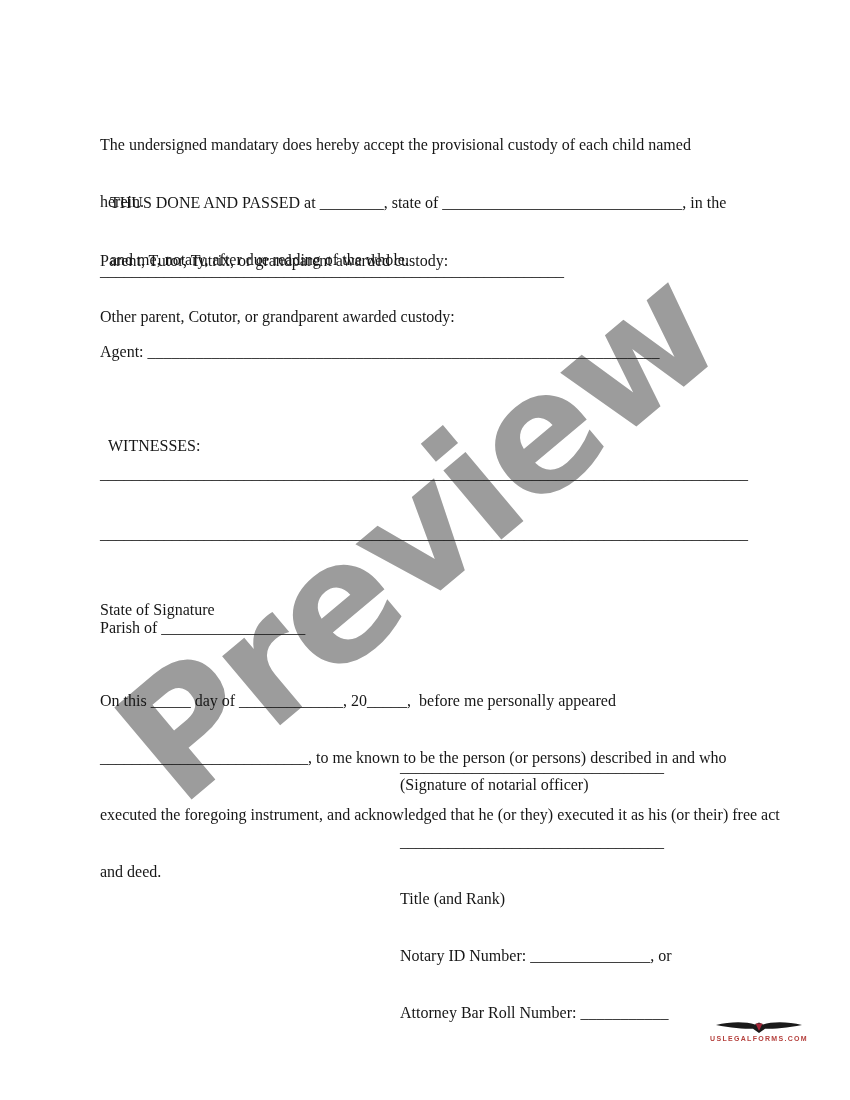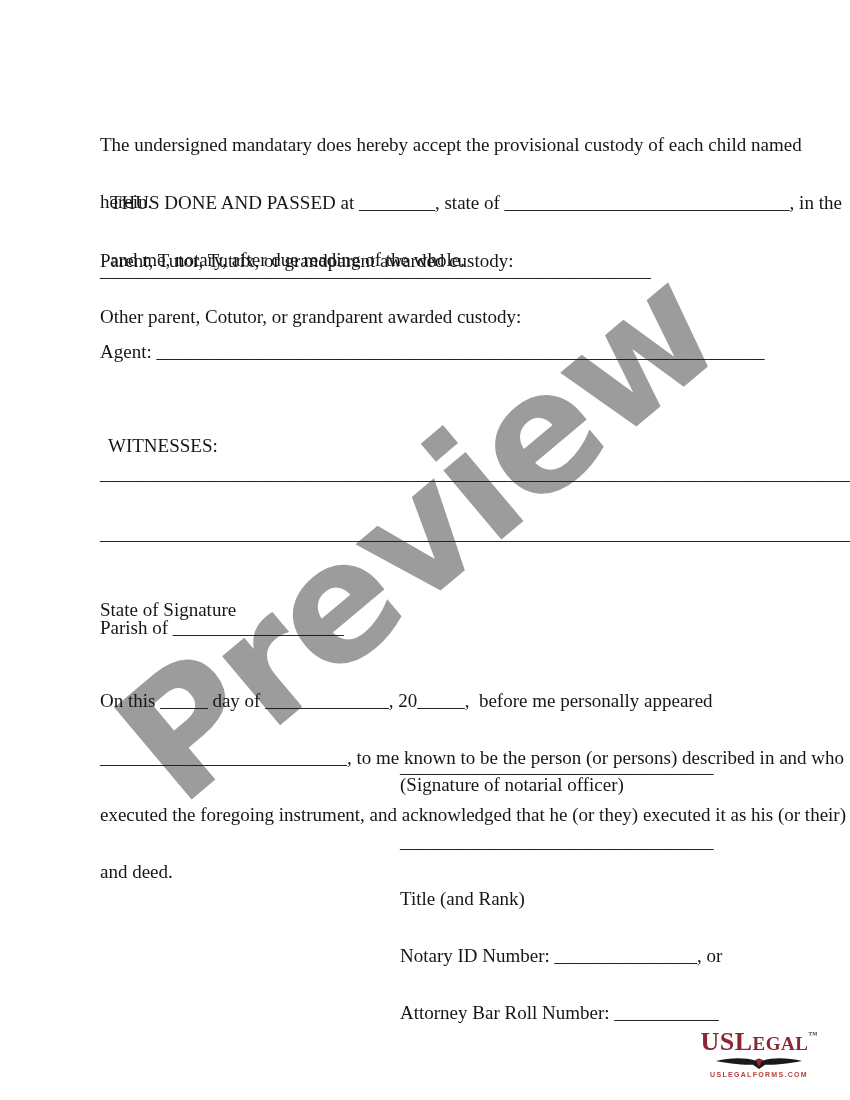--- a/index.html
+++ b/index.html
@@ -7,21 +7,21 @@
     position: relative;
     width: 850px;
     height: 1100px;
     background: #ffffff;
     overflow: hidden;
     font-family: "Liberation Serif", "DejaVu Serif", serif;
     color: #161616;
   }
   .abs { position: absolute; z-index: 2; }
   .line {
-    font-size: 19px;
+    font-size: 16px;
     line-height: 19px;
     white-space: pre;
   }
   .watermark {
     position: absolute;
     left: 417px;
     top: 536px;
     transform: translate(-50%, -50%) rotate(-40deg);
     font-family: "DejaVu Sans", sans-serif;
     font-weight: bold;
@@ -115,21 +115,20 @@
   <div class="abs line" style="left:400px; top:775px;">(Signature of notarial officer)</div>
 
   <div class="abs line" style="left:400px; top:794px;">
     <div>_________________________________</div>
     <div>Title (and Rank)</div>
     <div>Notary ID Number: _______________, or</div>
     <div>Attorney Bar Roll Number: ___________</div>
   </div>
 
   <div class="logo">
-    <div class="logo-word" style="color: rgb(140, 38, 51);"><span class="big">US</span><span class="big">L</span><span class="small">EGAL</span><span class="tm">™</span></div>
     <svg class="eagle" width="88" height="14" viewBox="0 0 88 14">
       <path id="eagle-wings" d="M1,5 C15,1.5 31,1.5 40,4.5 L44,2.5 L48,4.5 C57,1.5 73,1.5 87,5 C73,8 59,8.8 50,8.8 L44,13 L38,8.8 C29,8.8 15,8 1,5 Z" fill="#1a1a1a"></path>
       <path id="eagle-shield" d="M40.5,3.5 L47.5,3.5 L44,11 Z" fill="#a32638"></path>
     </svg>
     <div class="logo-tagline" style="color: rgb(181, 64, 61);">USLEGALFORMS.COM</div>
   </div>
 
 </div>
 
 </body></html>

